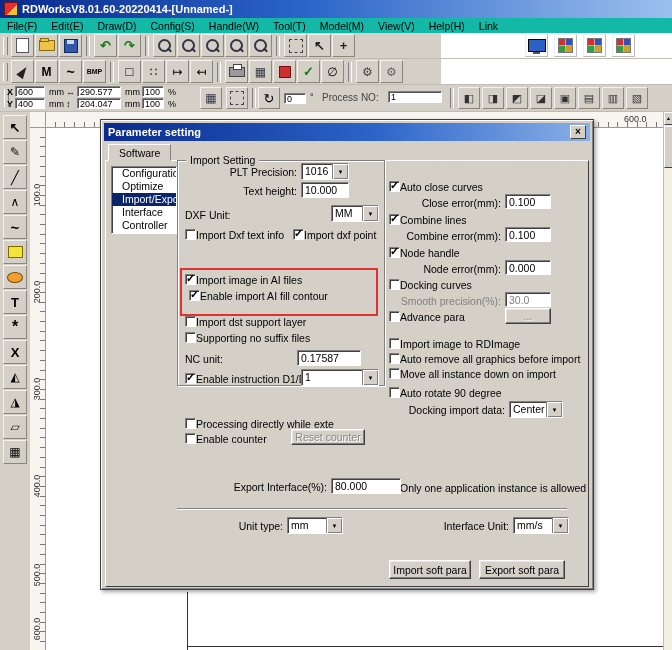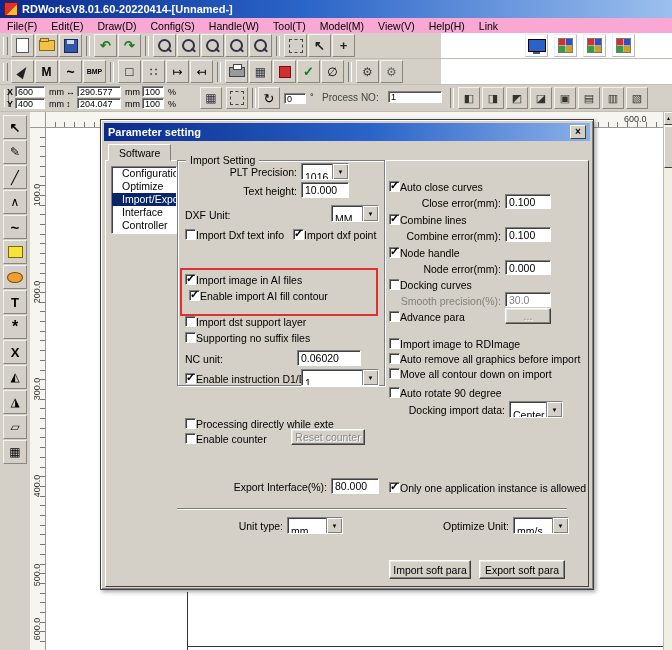--- a/index.html
+++ b/index.html
@@ -6,21 +6,21 @@
   .screen{position:relative;width:672px;height:650px;overflow:hidden;background:#d4d0c8;
           font-family:"Liberation Sans",sans-serif;font-size:10.5px;color:#000;cursor:default}
   
   .mtb{position:absolute;left:0;top:0;width:672px;height:18px;
        background:linear-gradient(90deg,#0a2a8c,#2b64c8 45%,#9cc0ee);
        display:flex;align-items:center;gap:4px;padding:0 4px;box-sizing:border-box;color:#fff}
   .appicon{width:12px;height:12px;background:linear-gradient(135deg,#e03030 55%,#f0c030 55%);
            border:1px solid #7a1010;flex:none}
   .mtitle{font-size:11px;font-weight:bold;white-space:nowrap}
   .menubar{position:absolute;left:0;top:18px;width:672px;height:15px;display:flex;align-items:center;
-           background:#f9a8d4;border-bottom:1px solid #0c4a6e;font-size:10.5px}
+           background:#14b8a6;border-bottom:1px solid #0c4a6e;font-size:10.5px}
   .mi{padding:0 7px;white-space:nowrap}
   .tb{position:absolute;left:0;width:672px;height:26px;background:#d4d0c8;display:flex;
       align-items:center;border-bottom:1px solid #c0bcb2;box-sizing:border-box}
   .tb1{top:33px}.tb2{top:59px}
   .tb3{top:85px;height:27px;display:block;position:absolute}
   .grip{width:3px;height:18px;margin:0 3px;border-left:1px solid #fff;border-right:1px solid #808080;flex:none}
   .icons{display:flex;align-items:center;gap:1px}
   #tb1a,#tb2a{min-width:430px}
   .whitefill{flex:1;align-self:stretch;background:#fff;display:flex;align-items:center;gap:6px;padding-left:84px}
   .tbtn{width:23px;height:23px;display:flex;align-items:center;justify-content:center;flex:none;
@@ -109,21 +109,21 @@
   .grp{position:absolute;border:1px solid #808080;box-shadow:inset 1px 1px 0 #fff,1px 1px 0 #fff;z-index:2}
   .leg{position:absolute;top:-7px;left:8px;background:#d4d0c8;padding:0 4px;white-space:nowrap}
   .lab{position:absolute;white-space:nowrap;z-index:3}
   .lab.r{text-align:right}
   .lab.dis{color:#808080}
   .field{position:absolute;background:#fff;border:1px solid;border-color:#808080 #fff #fff #808080;
          box-shadow:inset 1px 1px 0 #404040;padding:1px 3px;white-space:nowrap;overflow:hidden;z-index:3;box-sizing:border-box}
   .field.dis{color:#808080}
   .combo{position:absolute;background:#fff;border:1px solid;border-color:#808080 #fff #fff #808080;
          box-shadow:inset 1px 1px 0 #404040;display:flex;align-items:stretch;z-index:3;box-sizing:border-box}
-  .cval{flex:1;padding:7px 3px;overflow:hidden;white-space:nowrap}
+  .cval{flex:1;padding:1px 3px;overflow:hidden;white-space:nowrap}
   .cbtn{width:15px;background:#d4d0c8;border-left:1px solid #808080;
         box-shadow:inset 1px 1px 0 #fff,inset -1px -1px 0 #808080;
         display:flex;align-items:center;justify-content:center;font-size:6px;flex:none}
   .btn{position:absolute;background:#d4d0c8;border:1px solid;border-color:#fff #404040 #404040 #fff;
        box-shadow:inset -1px -1px 0 #808080,inset 1px 1px 0 #e8e6e0;
        display:flex;align-items:center;justify-content:center;white-space:nowrap;z-index:3;box-sizing:border-box}
   .btn.dis{color:#888;text-shadow:1px 1px 0 #fff}
   .cbx{position:absolute;display:flex;align-items:center;white-space:nowrap;height:13px;z-index:3}
   .bx{width:11px;height:11px;flex:none;background:#fff;border:1px solid;border-color:#808080 #fff #fff #808080;
       box-shadow:inset 1px 1px 0 #404040;position:relative;box-sizing:border-box}
@@ -449,21 +449,21 @@
     <div class="redbox"></div>
     <label class="cbx" style="left:84px;top:195px">
       <span class="bx"></span>
       <span>Import dst support layer</span>
     </label>
     <label class="cbx" style="left:84px;top:211px">
       <span class="bx"></span>
       <span>Supporting no suffix files</span>
     </label>
     <span class="lab" style="left:84px;top:233px">NC unit:</span>
-    <span class="field" style="left:196px;top:230px;width:64px;height:16px">0.06020</span>
+    <span class="field" style="left:196px;top:230px;width:64px;height:16px">0.17587</span>
     <label class="cbx" style="left:84px;top:252px">
       <span class="bx checked"></span>
       <span>Enable instruction D1/D2</span>
     </label>
     <span class="combo" style="left:200px;top:249px;width:78px;height:17px">
       <span class="cval">1</span>
       <span class="cbtn">▼</span>
     </span>
 
     <label class="cbx" style="left:288px;top:60px">
@@ -498,21 +498,21 @@
     <label class="cbx" style="left:288px;top:217px">
       <span class="bx"></span>
       <span>Import image to RDImage</span>
     </label>
     <label class="cbx" style="left:288px;top:232px">
       <span class="bx"></span>
       <span>Auto remove all graphics before import</span>
     </label>
     <label class="cbx" style="left:288px;top:247px">
       <span class="bx"></span>
-      <span>Move all contour down on import</span>
+      <span>Move all instance down on import</span>
     </label>
     <label class="cbx" style="left:288px;top:266px">
       <span class="bx"></span>
       <span>Auto rotate 90 degree</span>
     </label>
     <span class="lab r" style="left:294px;top:284px;width:110px">Docking import data:</span>
     <span class="combo" style="left:408px;top:281px;width:54px;height:17px">
       <span class="cval">Center</span>
       <span class="cbtn">▼</span>
     </span>
@@ -524,29 +524,29 @@
     <label class="cbx" style="left:84px;top:297px">
       <span class="bx"></span>
       <span>Processing directly while exte</span>
     </label>
     <label class="cbx" style="left:84px;top:312px">
       <span class="bx"></span>
       <span>Enable counter</span>
     </label>
     <span class="btn dis" style="left:190px;top:309px;width:74px;height:16px">Reset counter</span>
     <span class="lab r" style="left:116px;top:361px;width:110px">Export Interface(%):</span>
-    <span class="field" style="left:230px;top:358px;width:48px;height:16px">80.000</span>
+    <span class="field" style="left:230px;top:358px;width:70px;height:16px">80.000</span>
 
     <div style="position:absolute;left:76px;top:388px;width:390px;height:0;border-top:1px solid #808080;border-bottom:1px solid #fff;z-index:3"></div>
     <span class="lab r" style="left:126px;top:400px;width:56px">Unit type:</span>
     <span class="combo" style="left:186px;top:397px;width:56px;height:17px">
       <span class="cval">mm</span>
       <span class="cbtn">▼</span>
     </span>
-    <span class="lab r" style="left:336px;top:400px;width:72px">Optimize Unit:</span>
+    <span class="lab r" style="left:336px;top:400px;width:72px">Interface Unit:</span>
     <span class="combo" style="left:412px;top:397px;width:56px;height:17px">
       <span class="cval">mm/s</span>
       <span class="cbtn">▼</span>
     </span>
 
     <span class="btn" style="left:288px;top:440px;width:82px;height:19px">Import soft para</span>
     <span class="btn" style="left:378px;top:440px;width:86px;height:19px">Export soft para</span>
   </div>
 
 </div>

